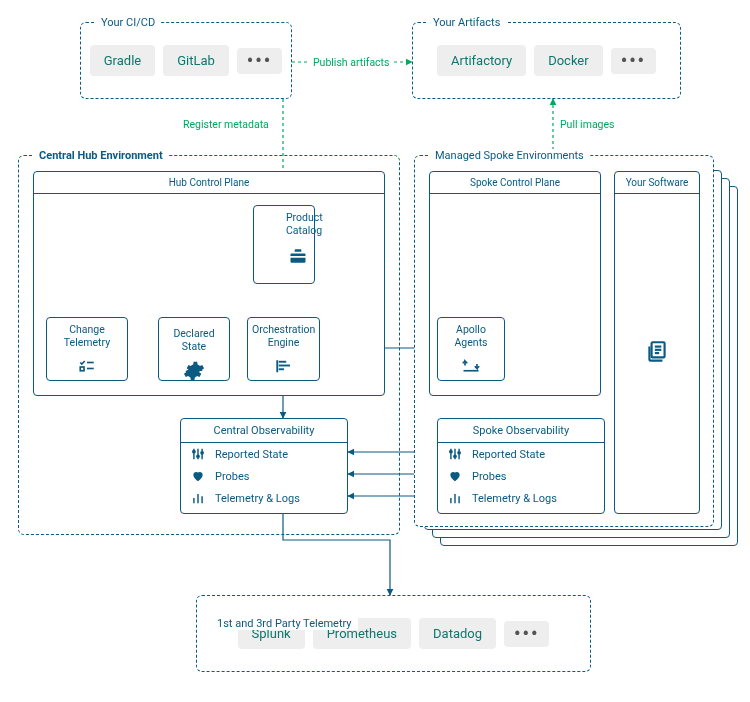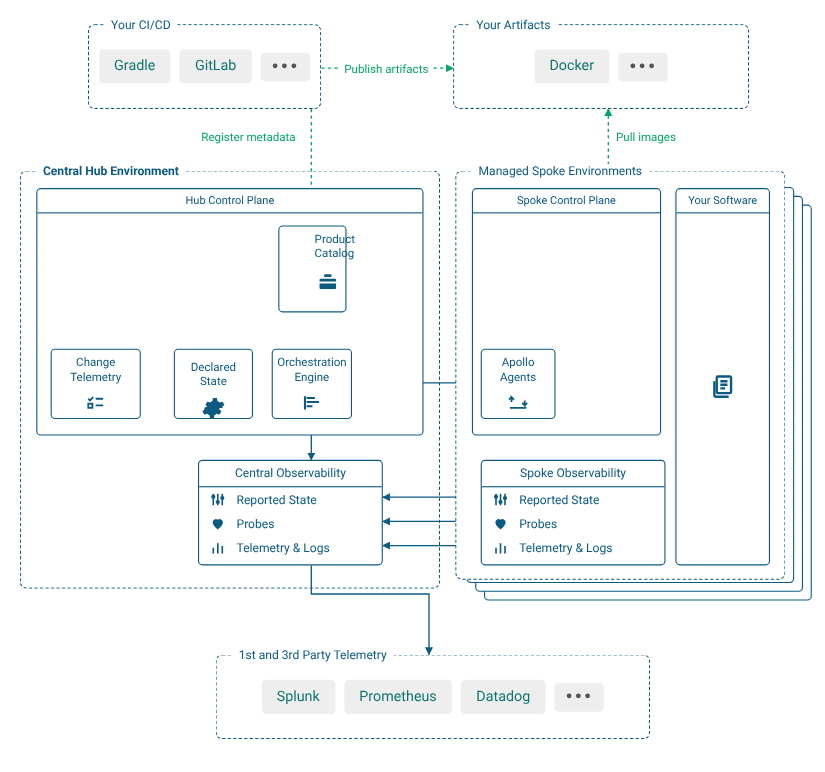--- a/index.html
+++ b/index.html
@@ -170,20 +170,21 @@
     <div style="display:flex;gap:8px;align-items:center;justify-content:center;height:100%;padding:0 10px;">
       <span class="chip">Gradle</span>
       <span class="chip">GitLab</span>
       <span class="chip ellipsis-chip">•••</span>
     </div>
   </div>
 
   <div class="dashed-box" style="left:412px;top:22px;width:269px;height:77px;">
     <span class="dashed-title" style="left:14px;">Your Artifacts</span>
     <div style="display:flex;gap:8px;align-items:center;justify-content:center;height:100%;padding:0 10px;">
+      <span class="chip">Artifactory</span>
       <span class="chip">Docker</span>
       <span class="chip ellipsis-chip">•••</span>
     </div>
   </div>
 
   <span class="edge-label" style="left:310px;top:56px;">Publish artifacts</span>
   <span class="edge-label" style="left:180px;top:118px;">Register metadata</span>
   <span class="edge-label" style="left:557px;top:118px;">Pull images</span>
 
   <div class="stack-shadow" style="left:440px;top:186px;width:298px;height:360px;"></div>
@@ -326,21 +327,21 @@
       <svg width="14" height="14" viewBox="0 0 24 24" fill="none" stroke="#0A5A82" stroke-width="2.5">
           <line x1="5" y1="21" x2="5" y2="12"></line>
           <line x1="12" y1="21" x2="12" y2="5"></line>
           <line x1="19" y1="21" x2="19" y2="9"></line>
         </svg>
       <span>Telemetry &amp; Logs</span>
     </div>
   </div>
 
   <div class="dashed-box" style="left:196px;top:595px;width:395px;height:77px;">
-    <span class="dashed-title" style="left:14px;">1st and 3rd Party Telemetry</span>
+    <span class="dashed-title" style="left:14px;margin-top:28px;">1st and 3rd Party Telemetry</span>
     <div style="display:flex;gap:8px;align-items:center;justify-content:center;height:100%;padding:0 10px;">
       <span class="chip">Splunk</span>
       <span class="chip">Prometheus</span>
       <span class="chip">Datadog</span>
       <span class="chip ellipsis-chip">•••</span>
     </div>
   </div>
 
 </div>
 

